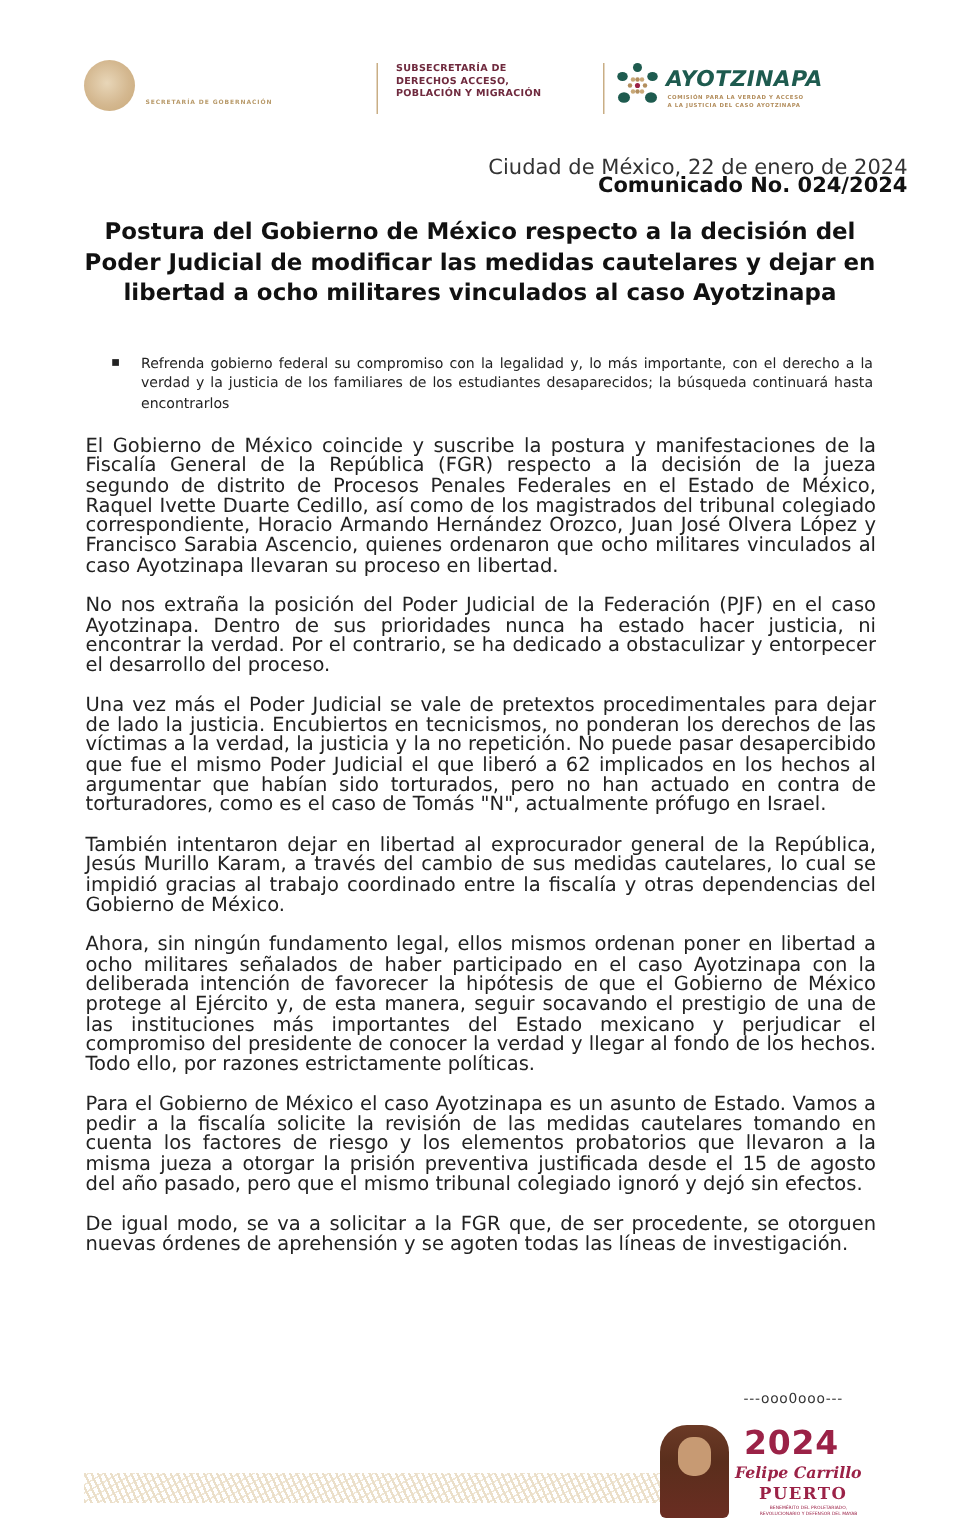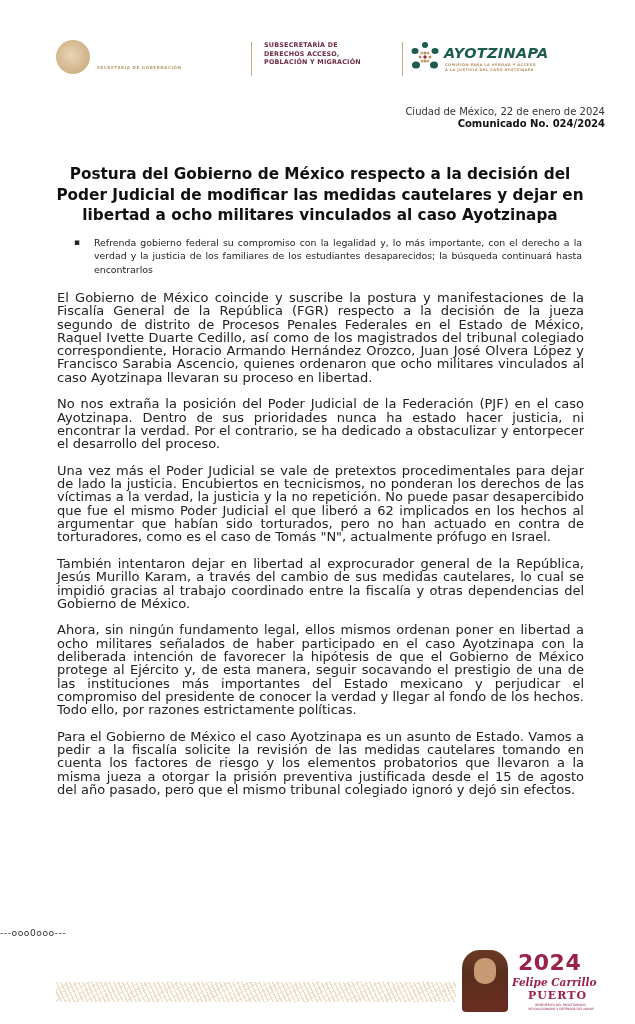--- a/index.html
+++ b/index.html
@@ -13,41 +13,41 @@
                font-weight: bold; font-size: 19.5px; color: #9b2247; letter-spacing: 0.2px; }
   .gob-sub { position: absolute; left: 41px; top: 27px; font-size: 4px; color: #b89a6a; letter-spacing: 0.6px; font-weight: bold; }
   .divider { position: absolute; width: 1px; background: #c9ae85; }
   .div1 { left: 195px; top: 4px; height: 34px; }
   .subsec { position: absolute; left: 208px; top: 3px; font-size: 6.4px; line-height: 8.6px; color: #6f2a3e; font-weight: bold; letter-spacing: 0.2px; }
   .div2 { left: 346px; top: 4px; height: 34px; }
   .ayo-icon { position: absolute; left: 354px; top: 3px; width: 30px; height: 30px; }
   .ayo-title { position: absolute; left: 388px; top: 7px; font-size: 14.5px; font-weight: bold; color: #1e5b4f; letter-spacing: 0.3px; font-style: italic; }
   .ayo-sub { position: absolute; left: 389px; top: 25px; font-size: 3.6px; line-height: 4.6px; color: #b38e5d; font-weight: bold; letter-spacing: 0.4px; }
 
-  .meta { position: absolute; right: 30px; top: 106px; text-align: right; font-size: 10px; line-height: 12px; }
+  .meta { position: absolute; right: 30px; top: 106px; text-align: right; font-size: 14px; line-height: 12px; }
   .meta .date { color: #333; }
   .meta .num { font-weight: bold; color: #111; }
 
-  .title { position: absolute; left: 56px; top: 164px; width: 528px; text-align: center;
+  .title { position: absolute; left: 56px; top: 144px; width: 528px; text-align: center;
            font-size: 15.3px; line-height: 20.5px; font-weight: bold; color: #111; }
 
   .bullets { position: absolute; left: 72px; top: 236px; width: 510px; margin: 0; padding: 0; list-style: none; }
   .bullets li { position: relative; padding-left: 22px; font-size: 9.4px; line-height: 13.3px; text-align: justify; color: #222; }
   .bullets li::before { content: "\25AA"; position: absolute; left: 2px; top: 0; font-size: 9px; }
 
   .body { position: absolute; left: 57px; top: 291px; width: 527px; }
   .body p { margin: 0 0 13.3px 0; font-size: 13px; line-height: 13.3px; text-align: justify; color: #222; }
 
-  .closing { position: absolute; left: 0; width: 562px; top: 927px; text-align: left; font-size: 9.2px; color: #333; letter-spacing: 0.5px; }
+  .closing { position: absolute; left: 0; width: 562px; top: 927px; text-align: right; font-size: 9.2px; color: #333; letter-spacing: 0.5px; }
 
   .border-pattern { position: absolute; left: 56px; top: 982px; width: 400px; height: 20px;
        background: repeating-linear-gradient(65deg, #e9dcc4 0 1.5px, transparent 1.5px 4px),
                    repeating-linear-gradient(-30deg, #efe4d0 0 1px, transparent 1px 5px);
        opacity: 0.9; }
-  .footer-emblem { position: absolute; left: 448px; top: 946px; width: 187px; height: 78px; }
+  .footer-emblem { position: absolute; left: 426px; top: 946px; width: 187px; height: 78px; }
   .portrait { position: absolute; left: 14px; top: 4px; width: 46px; height: 62px;
               background: linear-gradient(180deg, #6b3a26 0%, #5a2e1c 40%, #6a2d22 100%); border-radius: 18px 18px 4px 4px; }
   .portrait-face { position: absolute; left: 26px; top: 12px; width: 22px; height: 26px; border-radius: 10px; background: #c79a73; }
   .fy-year { position: absolute; left: 70px; top: 4px; font-size: 22px; font-weight: bold; color: #9b2247; letter-spacing: 0.5px; }
   .fy-name { position: absolute; left: 64px; top: 30px; font-family: "DejaVu Serif", "Liberation Serif", serif; font-style: italic; font-weight: bold; font-size: 10.5px; color: #9b2247; }
   .fy-last { position: absolute; left: 80px; top: 43px; font-family: "DejaVu Serif", "Liberation Serif", serif; font-size: 11px; font-weight: bold; color: #9b2247; letter-spacing: 1px; }
   .fy-sub { position: absolute; left: 78px; top: 58px; width: 70px; font-size: 3px; line-height: 3.8px; color: #9b2247; text-align: center; }
 </style>
 </head>
 <body>
@@ -96,20 +96,21 @@
   <li>Refrenda gobierno federal su compromiso con la legalidad y, lo más importante, con el derecho a la verdad y la justicia de los familiares de los estudiantes desaparecidos; la búsqueda continuará hasta encontrarlos</li>
 </ul>
 
 <div class="body">
   <p>El Gobierno de México coincide y suscribe la postura y manifestaciones de la Fiscalía General de la República (FGR) respecto a la decisión de la jueza segundo de distrito de Procesos Penales Federales en el Estado de México, Raquel Ivette Duarte Cedillo, así como de los magistrados del tribunal colegiado correspondiente, Horacio Armando Hernández Orozco, Juan José Olvera López y Francisco Sarabia Ascencio, quienes ordenaron que ocho militares vinculados al caso Ayotzinapa llevaran su proceso en libertad.</p>
   <p>No nos extraña la posición del Poder Judicial de la Federación (PJF) en el caso Ayotzinapa. Dentro de sus prioridades nunca ha estado hacer justicia, ni encontrar la verdad. Por el contrario, se ha dedicado a obstaculizar y entorpecer el desarrollo del proceso.</p>
   <p>Una vez más el Poder Judicial se vale de pretextos procedimentales para dejar de lado la justicia. Encubiertos en tecnicismos, no ponderan los derechos de las víctimas a la verdad, la justicia y la no repetición. No puede pasar desapercibido que fue el mismo Poder Judicial el que liberó a 62 implicados en los hechos al argumentar que habían sido torturados, pero no han actuado en contra de torturadores, como es el caso de Tomás "N", actualmente prófugo en Israel.</p>
   <p>También intentaron dejar en libertad al exprocurador general de la República, Jesús Murillo Karam, a través del cambio de sus medidas cautelares, lo cual se impidió gracias al trabajo coordinado entre la fiscalía y otras dependencias del Gobierno de México.</p>
   <p>Ahora, sin ningún fundamento legal, ellos mismos ordenan poner en libertad a ocho militares señalados de haber participado en el caso Ayotzinapa con la deliberada intención de favorecer la hipótesis de que el Gobierno de México protege al Ejército y, de esta manera, seguir socavando el prestigio de una de las instituciones más importantes del Estado mexicano y perjudicar el compromiso del presidente de conocer la verdad y llegar al fondo de los hechos. Todo ello, por razones estrictamente políticas.</p>
   <p>Para el Gobierno de México el caso Ayotzinapa es un asunto de Estado. Vamos a pedir a la fiscalía solicite la revisión de las medidas cautelares tomando en cuenta los factores de riesgo y los elementos probatorios que llevaron a la misma jueza a otorgar la prisión preventiva justificada desde el 15 de agosto del año pasado, pero que el mismo tribunal colegiado ignoró y dejó sin efectos.</p>
+  <p>De igual modo, se va a solicitar a la FGR que, de ser procedente, se otorguen nuevas órdenes de aprehensión y se agoten todas las líneas de investigación.</p>
 </div>
 
 <div class="closing">---ooo0ooo---</div>
 
 <div class="border-pattern"></div>
 
 <div class="footer-emblem">
   <div class="portrait"></div>
   <div class="portrait-face"></div>
   <div class="fy-year">2024</div>

